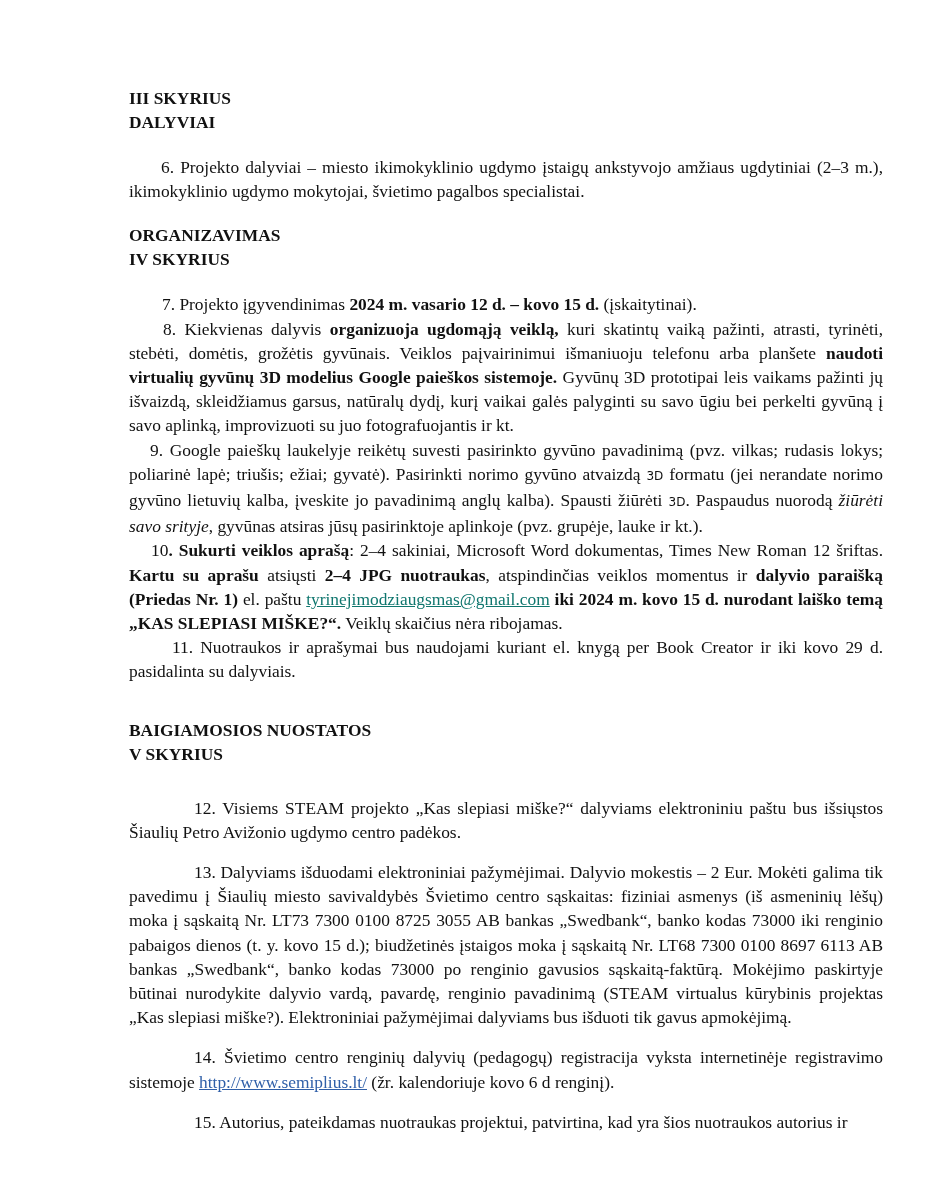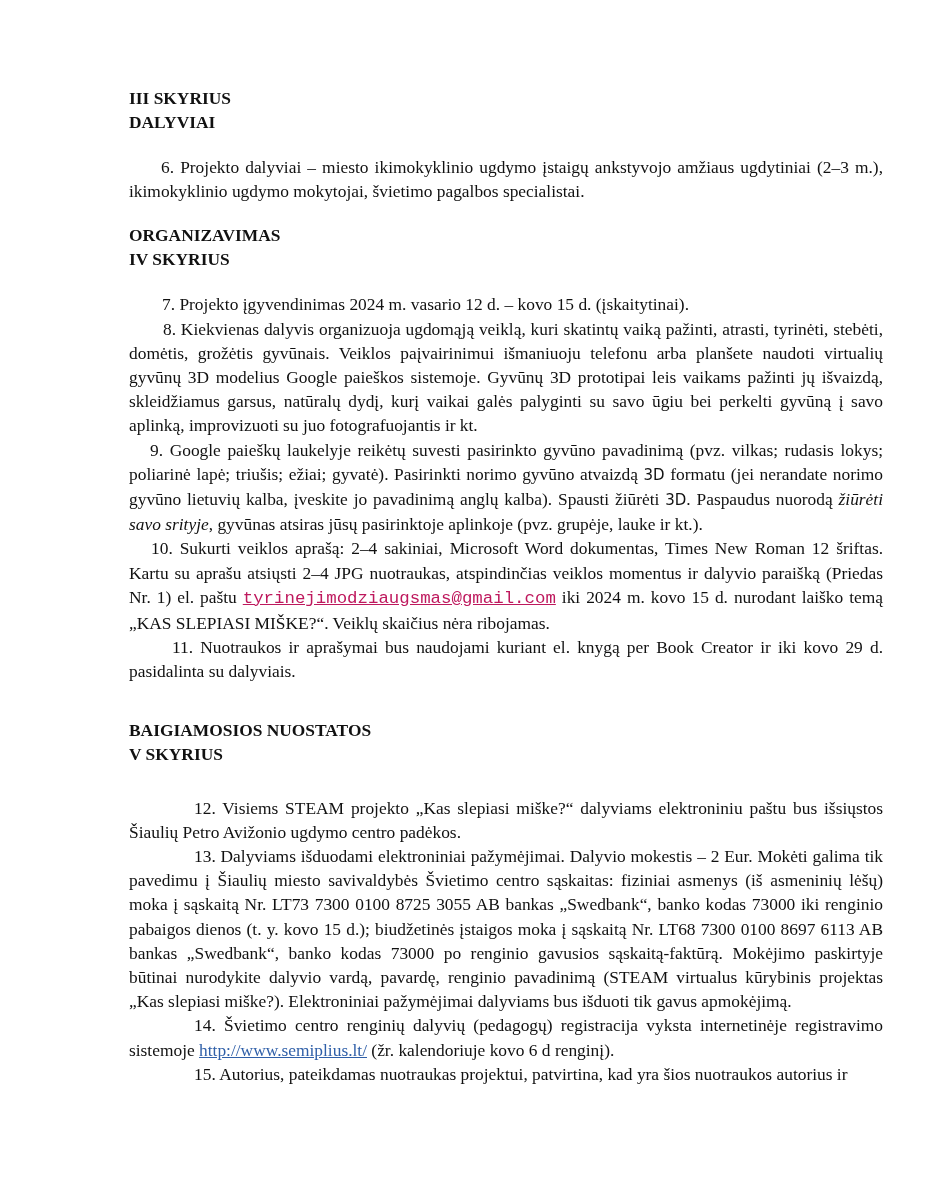--- a/index.html
+++ b/index.html
@@ -16,25 +16,25 @@
   .heading-block { margin-bottom: 21px; }
   .heading-block.h4 { margin-top: 20px; }
   .heading-block.h5 { margin-top: 34px; margin-bottom: 30px; }
   p { margin: 0; text-align: justify; }
   .i1 { text-indent: 32px; }
   .i7 { text-indent: 33px; }
   .i8 { text-indent: 34px; }
   .i9 { text-indent: 21px; }
   .i10 { text-indent: 22px; }
   .i11 { text-indent: 43px; }
-  .i12 { text-indent: 65px; }
-  b { font-weight: normal; }
+  .i12 { text-indent: 65px; margin-top: 16px; }
+  b { font-weight: bold; }
   i { font-style: italic; }
-  .sans { font-family: "DejaVu Sans", sans-serif; font-size: 15px; }
-  .email { font-family: Liberation Mono, monospace; text-decoration: underline; color: #be185d; }
+  .sans { font-family: "DejaVu Sans", sans-serif; font-size: 12px; }
+  .email { font-family: Liberation Serif, serif; text-decoration: underline; color: #0f766e; }
   .link { color: #2f5fa8; text-decoration: underline; }
 </style>
 </head>
 <body>
 
 <div class="page">
 
   <div class="heading-block">
     <div class="heading">III SKYRIUS</div>
     <div class="heading">DALYVIAI</div>

